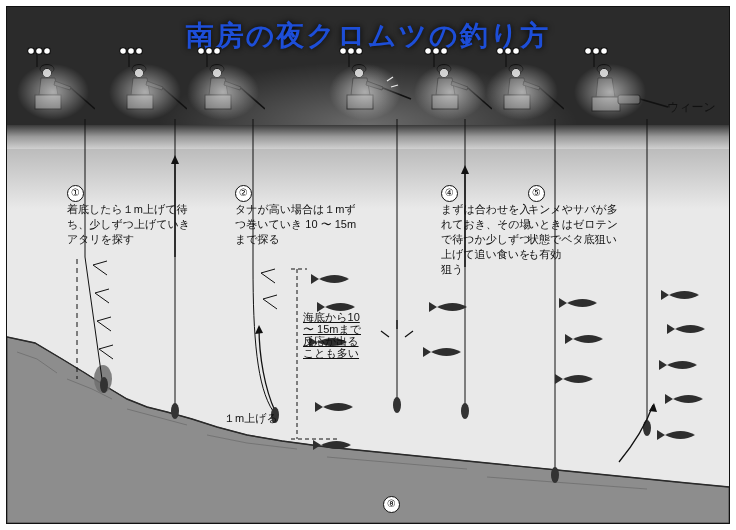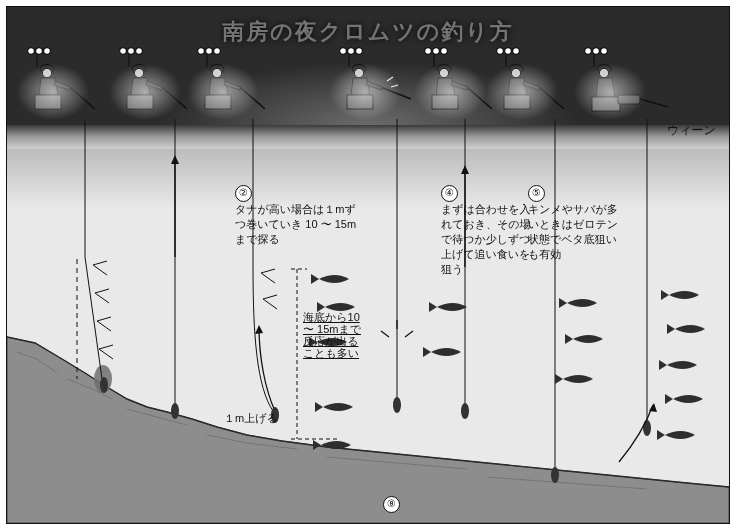--- a/index.html
+++ b/index.html
@@ -10,37 +10,37 @@
   
   .sky{position:absolute;left:0;top:0;width:100%;height:128px;background:#2b2b2b;}
   .skyglow{position:absolute;left:0;top:0;width:100%;height:128px;
     background:radial-gradient(ellipse 300px 90px at 50% 118px, rgba(255,255,255,.30), rgba(255,255,255,0) 70%);}
   .surfband{position:absolute;left:0;top:118px;width:100%;height:26px;
     background:linear-gradient(#3a3a3a,#9a9a9a 45%,#d9d9d9 100%);}
   .water{position:absolute;left:0;top:142px;width:100%;height:374px;background:#e9e9e9;}
   .waterfade{position:absolute;left:0;top:142px;width:100%;height:60px;
     background:linear-gradient(rgba(180,180,180,.85),rgba(233,233,233,0));}
 
-  .title{position:absolute;left:0;top:10px;width:100%;text-align:center;color:#737373;
-    font-size:22px;font-weight:bold;letter-spacing:2px;text-shadow:0 0 6px #000;}
+  .title{position:absolute;left:0;top:10px;width:100%;text-align:center;color:#1d4ed8;
+    font-size:28px;font-weight:bold;letter-spacing:2px;text-shadow:0 0 6px #000;}
 
   
   .floor{position:absolute;left:0;top:0;width:100%;height:516px;}
 
   
   .angler{position:absolute;width:70px;height:72px;}
   .lampglow{position:absolute;left:-22px;top:6px;width:100px;height:78px;
     background:radial-gradient(ellipse 50px 39px at 50% 50%, rgba(255,255,255,.55), rgba(255,255,255,0) 72%);}
 
   
   .note{position:absolute;font-size:11px;line-height:15px;color:#111;}
   .num{display:inline-block;width:15px;height:15px;border:1px solid #111;border-radius:50%;
     text-align:center;line-height:14px;font-size:10px;background:#fff;margin-right:3px;vertical-align:top;}
   .note .txt{display:inline-block;vertical-align:top;}
-  .onoma{position:absolute;font-size:12px;color:#111;margin-top:23px;}
+  .onoma{position:absolute;font-size:12px;color:#111;}
 </style>
 </head>
 <body>
 
 <div id="stage">
   <div id="frame">
 
     <div class="sky"></div>
     <div class="skyglow"></div>
     <div class="surfband"></div>
@@ -332,20 +332,23 @@
             <path d="M0,0 q16,-8 30,0 q-14,8 -30,0 Z"></path>
             <path d="M0,0 l-8,-5 l0,10 Z"></path>
           </g>
         <g transform="translate(658,428)">
             <path d="M0,0 q16,-8 30,0 q-14,8 -30,0 Z"></path>
             <path d="M0,0 l-8,-5 l0,10 Z"></path>
           </g>
       </g>
     </svg>
 
+    <div class="note" style="left:60px;top:178px;width:130px;">
+      <span class="num">①</span><span class="txt">着底したら１m上げて待ち、少しずつ上げていきアタリを探す</span>
+    </div>
 
     <div class="note" style="left:228px;top:178px;width:128px;">
       <span class="num">②</span><span class="txt">タナが高い場合は１mずつ巻いていき 10 〜 15mまで探る</span>
     </div>
 
 
     <div class="note" style="left:434px;top:178px;width:96px;">
       <span class="num">④</span><span class="txt">まずは合わせを入れておき、その場で待つか少しずつ上げて追い食いを狙う</span>
     </div>
 

